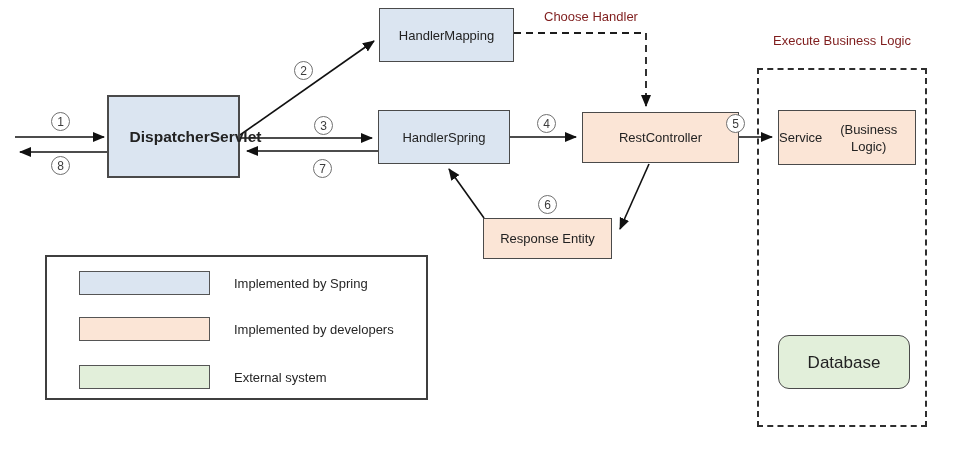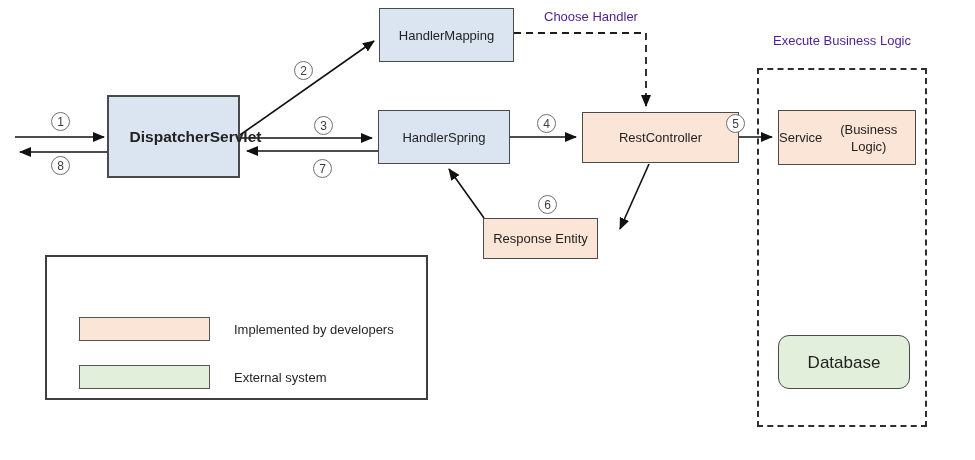--- a/index.html
+++ b/index.html
@@ -36,21 +36,21 @@
     background: #ffffff;
     display: flex;
     align-items: center;
     justify-content: center;
     font-size: 12px;
     color: #3c3c3c;
   }
   .float-label {
     position: absolute;
     font-size: 13px;
-    color: #4c1d95;
+    color: #7f1d1d;
     white-space: nowrap;
   }
   .dashed-region {
     position: absolute;
     left: 757px; top: 68px;
     width: 170px; height: 359px;
     border: 2px dashed #2e2e2e;
   }
   .legend-box {
     position: absolute;
@@ -123,21 +123,21 @@
 
   <div class="node" style="left: 378px; top: 110px; width: 132px; height: 54px; border-width: 1.5px; background-color: rgb(219, 229, 241);">
     <span>Handler</span>
     <span>Spring</span>
   </div>
 
   <div class="node" style="left: 582px; top: 112px; width: 157px; height: 51px; border-width: 1.5px; background-color: rgb(251, 229, 214);">
     <span>RestController</span>
   </div>
 
-  <div class="node" style="left: 483px; top: 218px; width: 115px; height: 41px; border-width: 1.5px; background-color: rgb(251, 229, 214);">
+  <div class="node" style="left: 483px; top: 218px; width: 129px; height: 41px; border-width: 1.5px; background-color: rgb(251, 229, 214);">
     <span>Response Entity</span>
   </div>
 
   <div class="node" style="left: 778px; top: 110px; width: 138px; height: 55px; border-width: 1.5px; background-color: rgb(251, 229, 214);">
     <span>Service</span>
     <span>(Business Logic)</span>
   </div>
 
 
   <div class="node big" style="left: 778px; top: 335px; width: 132px; height: 54px; border-width: 1.5px; background-color: rgb(226, 239, 218); border-radius: 11px;">
@@ -147,20 +147,24 @@
   <div class="badge" style="left:51px;  top:112px;">1</div>
   <div class="badge" style="left:294px; top:61px;">2</div>
   <div class="badge" style="left:314px; top:116px;">3</div>
   <div class="badge" style="left:537px; top:114px;">4</div>
   <div class="badge" style="left:726px; top:114px;">5</div>
   <div class="badge" style="left:538px; top:195px;">6</div>
   <div class="badge" style="left:313px; top:159px;">7</div>
   <div class="badge" style="left:51px;  top:156px;">8</div>
 
   <div class="legend-box">
+    <div class="legend-row" style="top:14px;">
+      <div class="legend-swatch" style="background-color: rgb(219, 229, 241);"></div>
+      <div class="legend-label">Implemented by Spring</div>
+    </div>
     <div class="legend-row" style="top:60px;">
       <div class="legend-swatch" style="background-color: rgb(251, 229, 214);"></div>
       <div class="legend-label">Implemented by developers</div>
     </div>
     <div class="legend-row" style="top:108px;">
       <div class="legend-swatch" style="background-color: rgb(226, 239, 218);"></div>
       <div class="legend-label">External system</div>
     </div>
   </div>
 

